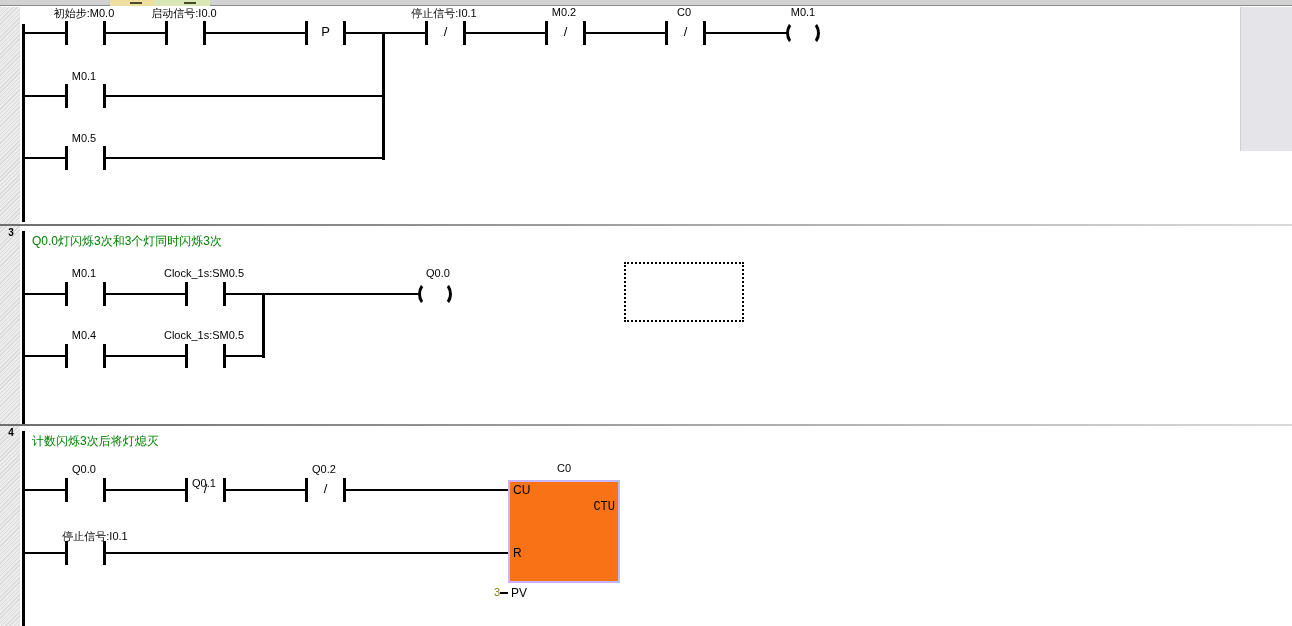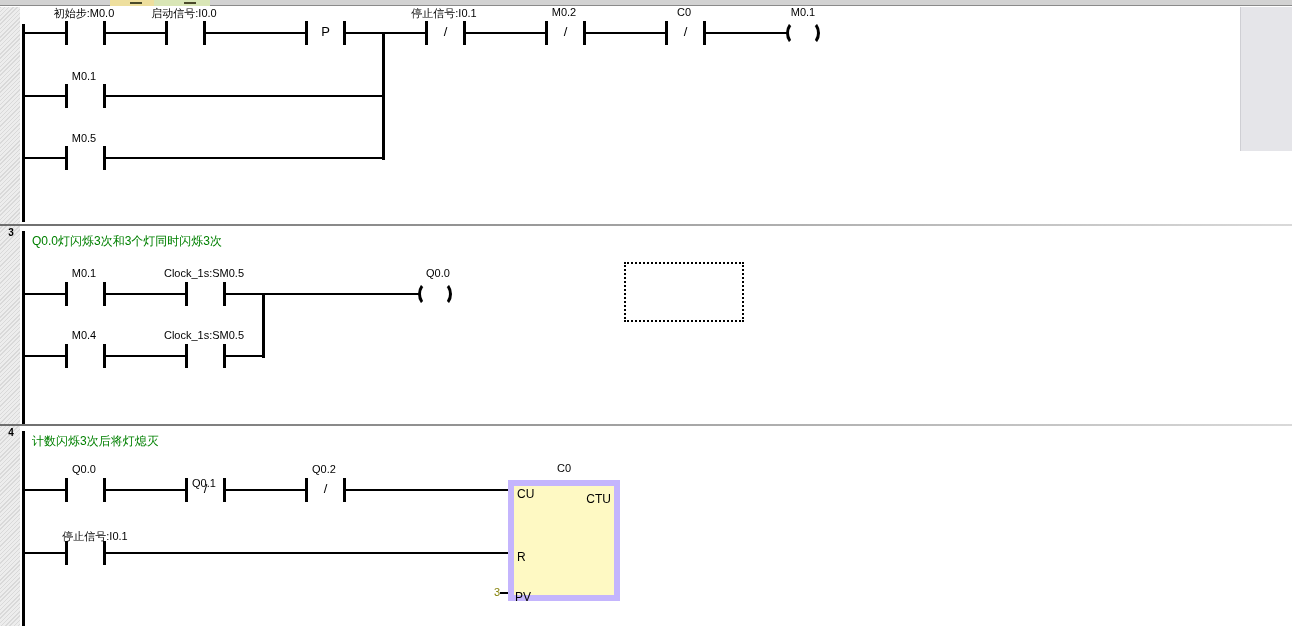--- a/index.html
+++ b/index.html
@@ -24,21 +24,21 @@
   .contact .b1 { left:0; } .contact .b2 { right:0; }
   .contact .sym { position:absolute; left:0; right:0; top:3px; text-align:center; font-size:13px; color:#000; }
   .lbl { position:absolute; width:200px; text-align:center; font-size:11px; color:#000; white-space:nowrap; }
   .coil { position:absolute; width:34px; height:24px; }
   .coil .arc { position:absolute; top:0; width:18px; height:24px; border:3px solid transparent; border-radius:50%; }
   .coil .al { left:0; border-left-color:#000; }
   .coil .ar { right:0; border-right-color:#000; }
   .sep { position:absolute; left:0; width:1292px; height:2px; background:linear-gradient(to right,#6e6e6e,#d9d9d9); }
   .netnum { position:absolute; left:4px; width:14px; font-size:10px; font-weight:bold; color:#000; text-align:center; }
   .comment { position:absolute; left:32px; font-size:12px; white-space:nowrap; }
-  .ctu-box { position:absolute; left:508px; top:480px; width:112px; height:121px; border:6px solid #c4b5fd; background:#fef9c3; font-size:12px; color:#000; }
+  .ctu-box { position:absolute; left:508px; top:480px; width:112px; height:103px; border:2px solid #c4b5fd; background:#f97316; font-size:12px; color:#000; }
   .ctu-box span { position:absolute; white-space:nowrap; }
   .pv-val { position:absolute; width:20px; text-align:right; font-size:11px; }
   .selbox { position:absolute; left:624px; top:262px; width:120px; height:60px; border:2px dotted #000; background:transparent; }
 </style>
 </head>
 <body>
 
 <div id="canvas">
 
   <div class="topstrip"></div>
@@ -181,21 +181,21 @@
   <div class="contact" style="left:305px;top:478px;">
       <i class="bar b1"></i>
       <i class="bar b2"></i>
       <span class="sym">/</span>
     </div>
   <div class="wire-h" style="left:346px;top:489px;width:162px;"></div>
 
   <span class="lbl" style="left:464px;top:462px;">C0</span>
   <div class="ctu-box">
     <span style="left:3px;top:1px;">CU</span>
-    <span style="right:3px;top:6px;">CTU</span>
+    <span style="right:3px;top:18px;font-family:Liberation Mono, monospace;">CTU</span>
     <span style="left:3px;top:64px;">R</span>
     <span style="left:1px;top:104px;">PV</span>
   </div>
   <span class="pv-val" style="left:480px;top:586px;color:#85820a;">3</span>
   <div class="wire-h" style="left:500px;top:592px;width:8px;"></div>
 
   <span class="lbl" style="left:-5px;top:529px;">停止信号:I0.1</span>
   <div class="wire-h" style="left:25px;top:552px;width:40px;"></div>
   <div class="contact" style="left:65px;top:541px;">
       <i class="bar b1"></i>

